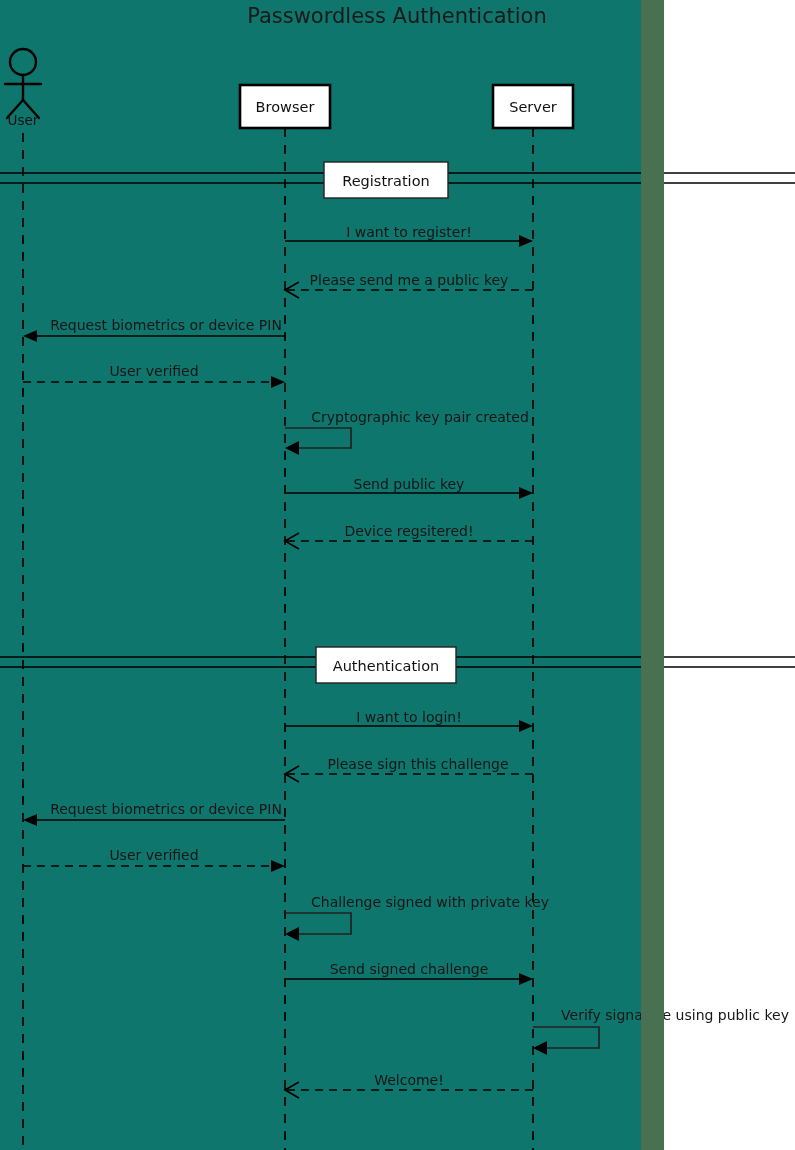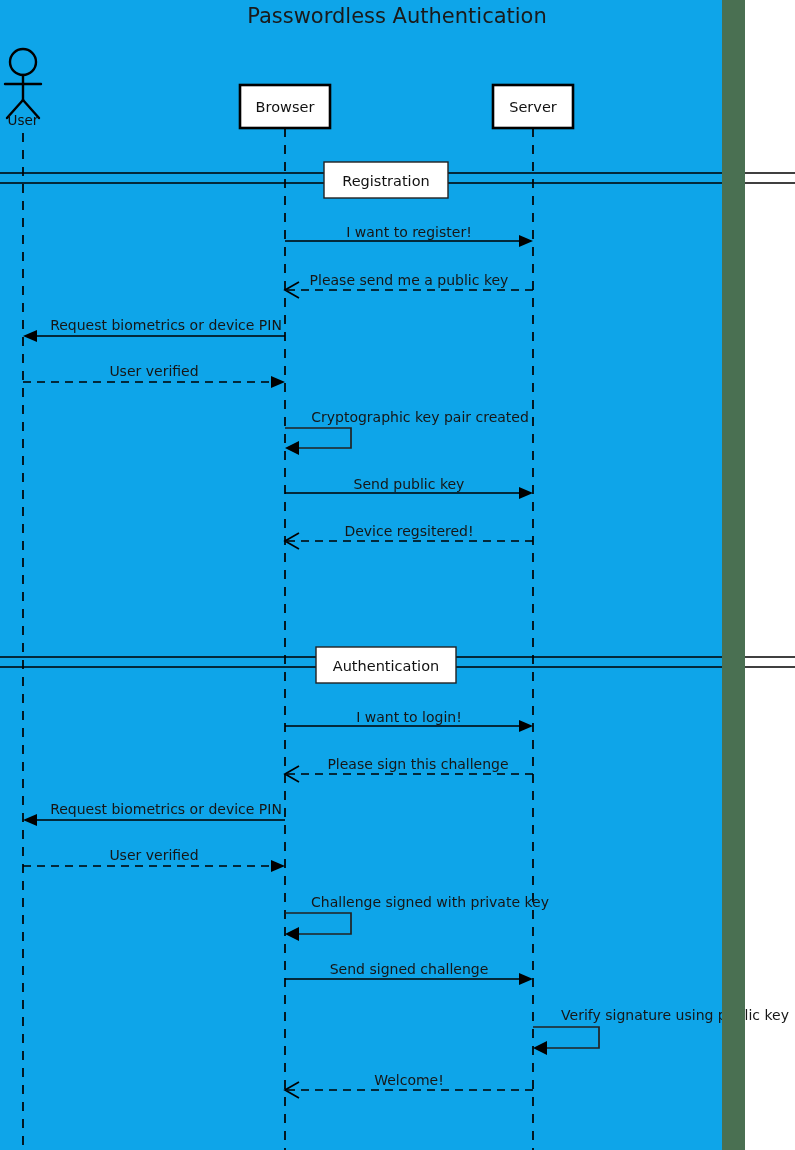--- a/index.html
+++ b/index.html
@@ -2,21 +2,21 @@
 <html><head>
 <meta charset="utf-8">
 <title>Passwordless Authentication</title>
 <style>
   html,body{margin:0;padding:0;background:#ffffff;}
   body{
     width:795px;height:1150px;
     font-family:"DejaVu Sans","Liberation Sans",sans-serif;
     overflow:hidden;position:relative;
   }
-  #diagram-root{position:relative;width:745px;height:1150px;background:#0ea5e9;}
+  #diagram-root{position:relative;width:664px;height:1150px;background:#0f766e;}
   svg#seq-svg{position:absolute;left:0;top:0;width:795px;height:1150px;display:block;}
   .diag-title{
     font-family:"DejaVu Sans","Liberation Sans",sans-serif;
     font-size:21px;fill:#1a1a1a;text-anchor:middle;
   }
   .lifeline-name{
     font-family:"DejaVu Sans","Liberation Sans",sans-serif;
     font-size:14.5px;fill:#111111;text-anchor:middle;
   }
   .actor-name{

